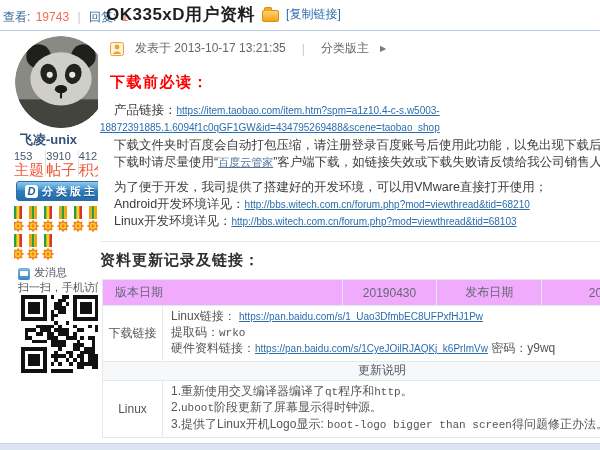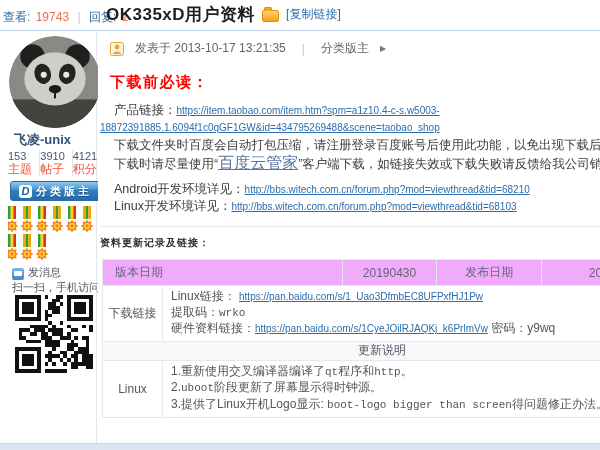--- a/index.html
+++ b/index.html
@@ -18,28 +18,28 @@
   .views .lbl{color:var(--label-blue)}
   .views .num{color:var(--count-red);margin-left:2px}
   .pipe{color:#c9c9c9;margin:0 5px}
   .titlewrap{position:absolute;left:106px;top:3px;display:flex;align-items:center;gap:7px;white-space:nowrap}
   h1{font-size:17px;font-weight:bold;color:#1f1f1f;margin:0;letter-spacing:.5px}
   .folder-icon{position:relative;width:17px;height:12px;background:linear-gradient(#ffd27a,#f5a11b);border:1px solid #e08f00;border-radius:2px;margin-top:3px;display:inline-block}
   .folder-icon .tab{position:absolute;top:-4px;left:1px;width:8px;height:4px;background:#f5a623;border:1px solid #e08f00;border-bottom:none;border-radius:2px 2px 0 0}
   .copylink{font-size:12px;color:var(--link-blue);cursor:pointer;text-decoration:none}
 
   
-  .sidebar{position:absolute;top:31px;left:8px;width:89px;bottom:7px;border-right:1px solid #e2e8f0;background:#fff}
+  .sidebar{position:absolute;top:31px;left:14px;width:89px;bottom:7px;border-right:1px solid #e2e8f0;background:#fff}
   .avatar{position:absolute;top:5px;left:1px;width:92px;height:92px;border-radius:50%;overflow:hidden;cursor:pointer}
   .username{position:absolute;top:100px;left:6px;font-size:13px;font-weight:bold;color:#33527a;cursor:pointer}
   .stats{position:absolute;top:119px;left:0;width:96px;display:flex;text-align:left}
   .stat{flex:1;border-right:1px solid #e3e3e3;cursor:pointer}
   .stat:last-child{border-right:none}
   .stat .sv{display:block;font-size:11px;color:#45566b;line-height:13px}
-  .stat .slb{display:block;font-size:12px;color:#f0563a;line-height:13px}
+  .stat .slb{display:block;font-size:15px;color:#f0563a;line-height:13px}
   .badge{position:absolute;top:150px;left:2px;width:91px;height:20px;border:1px solid #2a6da8;border-radius:3px;
          background:linear-gradient(#8ec9ef,#4190cb 45%,var(--badge-blue) 46%,#256da8);
          display:flex;align-items:center;justify-content:center;gap:4px}
   .badge .blogo{width:13px;height:13px;background:#fff;border-radius:3px;color:#1b5fa0;font-weight:bold;font-style:italic;
          font-size:11px;line-height:13px;text-align:center}
   .badge .btxt{color:#fff;font-size:11px;font-weight:bold;letter-spacing:3px;text-shadow:0 1px 1px rgba(0,0,60,.4)}
   .medals{position:absolute;top:175px;left:0;width:96px;overflow:hidden}
   .medal-row{height:28px;white-space:nowrap;margin-left:-3px}
   .medal-row svg{margin-right:1px}
   .sendmsg{position:absolute;top:234px;left:4px;font-size:11px;color:#556;display:flex;align-items:flex-end;gap:4px;cursor:pointer}
@@ -53,24 +53,24 @@
   .postmeta{margin:9px 0 0 12px;display:flex;align-items:center;gap:11px;font-size:12px;color:#666;white-space:nowrap}
   .only-author{color:#666;cursor:pointer}
   .arrow{font-size:8px;color:#777}
   .notice{margin:16px 0 0 12px;font-size:15px;font-weight:bold;color:var(--accent-red);letter-spacing:1.5px}
   .para{margin-left:2px;font-size:12.5px;color:#3c3c3c;line-height:17px}
   .p1{margin-top:10px}.p2{margin-top:1px}.p3{margin-top:8px}
   .line{text-indent:14px;white-space:nowrap;overflow:hidden}
   .line.flush{text-indent:0}
   .run-red{color:var(--accent-red)}
   .run-link{color:var(--link-blue);text-decoration:underline;font-size:10px;cursor:pointer}
-  .run-sl{color:#55749e;text-decoration:underline;font-size:16px;cursor:pointer}
+  .run-sl{color:#55749e;text-decoration:underline;font-size:11px;cursor:pointer}
   .run-mono{font-family:Liberation Mono, monospace;font-size:11px}
   .hdiv{margin:11px 0 0 2px;border-top:1px solid #e4ebf3;width:501px}
-  .update-h{margin:9px 0 0 2px;font-size:10px;font-weight:bold;color:#2e2e2e;letter-spacing:1px}
+  .update-h{margin:9px 0 0 2px;font-size:15px;font-weight:bold;color:#2e2e2e;letter-spacing:1px}
 
   
   .tbl{margin:9px 0 0 4px;width:560px;font-size:12px;color:#555;border-top:1px solid #e6e9ec;border-left:1px solid #e6e9ec}
   .trow{display:flex;border-bottom:1px solid #e6e9ec}
   .tc{border-right:1px solid #e6e9ec}
   .thead .tc{background:#f0abfc;min-height:25px;display:flex;align-items:center;justify-content:center;color:#667}
   .thead .cfirst{width:240px;justify-content:flex-start;padding-left:12px;align-items:flex-start;padding-top:4px}
   .c2{width:95px}.c3{width:105px}.c4{width:120px;border-right:none}
   .tlabel{width:60px;display:flex;align-items:center;justify-content:center;color:#555;flex:none}
   .tcell{width:500px;padding:3px 8px 4px 8px}
@@ -374,20 +374,21 @@
 
     <div class="para p1">
         <div class="line"><span>产品链接：</span><span class="run-link">https://item.taobao.com/item.htm?spm=a1z10.4-c-s.w5003-</span></div>
         <div class="line flush"><span class="run-link">18872391885.1.6094f1c0qGF1GW&amp;id=434795269488&amp;scene=taobao_shop</span></div>
       </div>
     <div class="para p2">
         <div class="line"><span>下载文件夹时百度会自动打包压缩，请注册登录百度账号后使用此功能，以免出现下载后不能解压的现象</span></div>
         <div class="line"><span>下载时请尽量使用“</span><span class="run-sl">百度云管家</span><span>”客户端下载，如链接失效或下载失败请反馈给我公司销售人员，谢谢！</span></div>
       </div>
     <div class="para p3">
+        <div class="line"><span>为了便于开发，我司提供了搭建好的开发环境，可以用VMware直接打开使用；</span></div>
         <div class="line"><span>Android开发环境详见：</span><span class="run-link">http://bbs.witech.com.cn/forum.php?mod=viewthread&amp;tid=68210</span></div>
         <div class="line"><span>Linux开发环境详见：</span><span class="run-link">http://bbs.witech.com.cn/forum.php?mod=viewthread&amp;tid=68103</span></div>
       </div>
 
     <div class="hdiv"></div>
 
     <div class="update-h">资料更新记录及链接：</div>
 
     <div class="tbl">
       <div class="trow thead">

